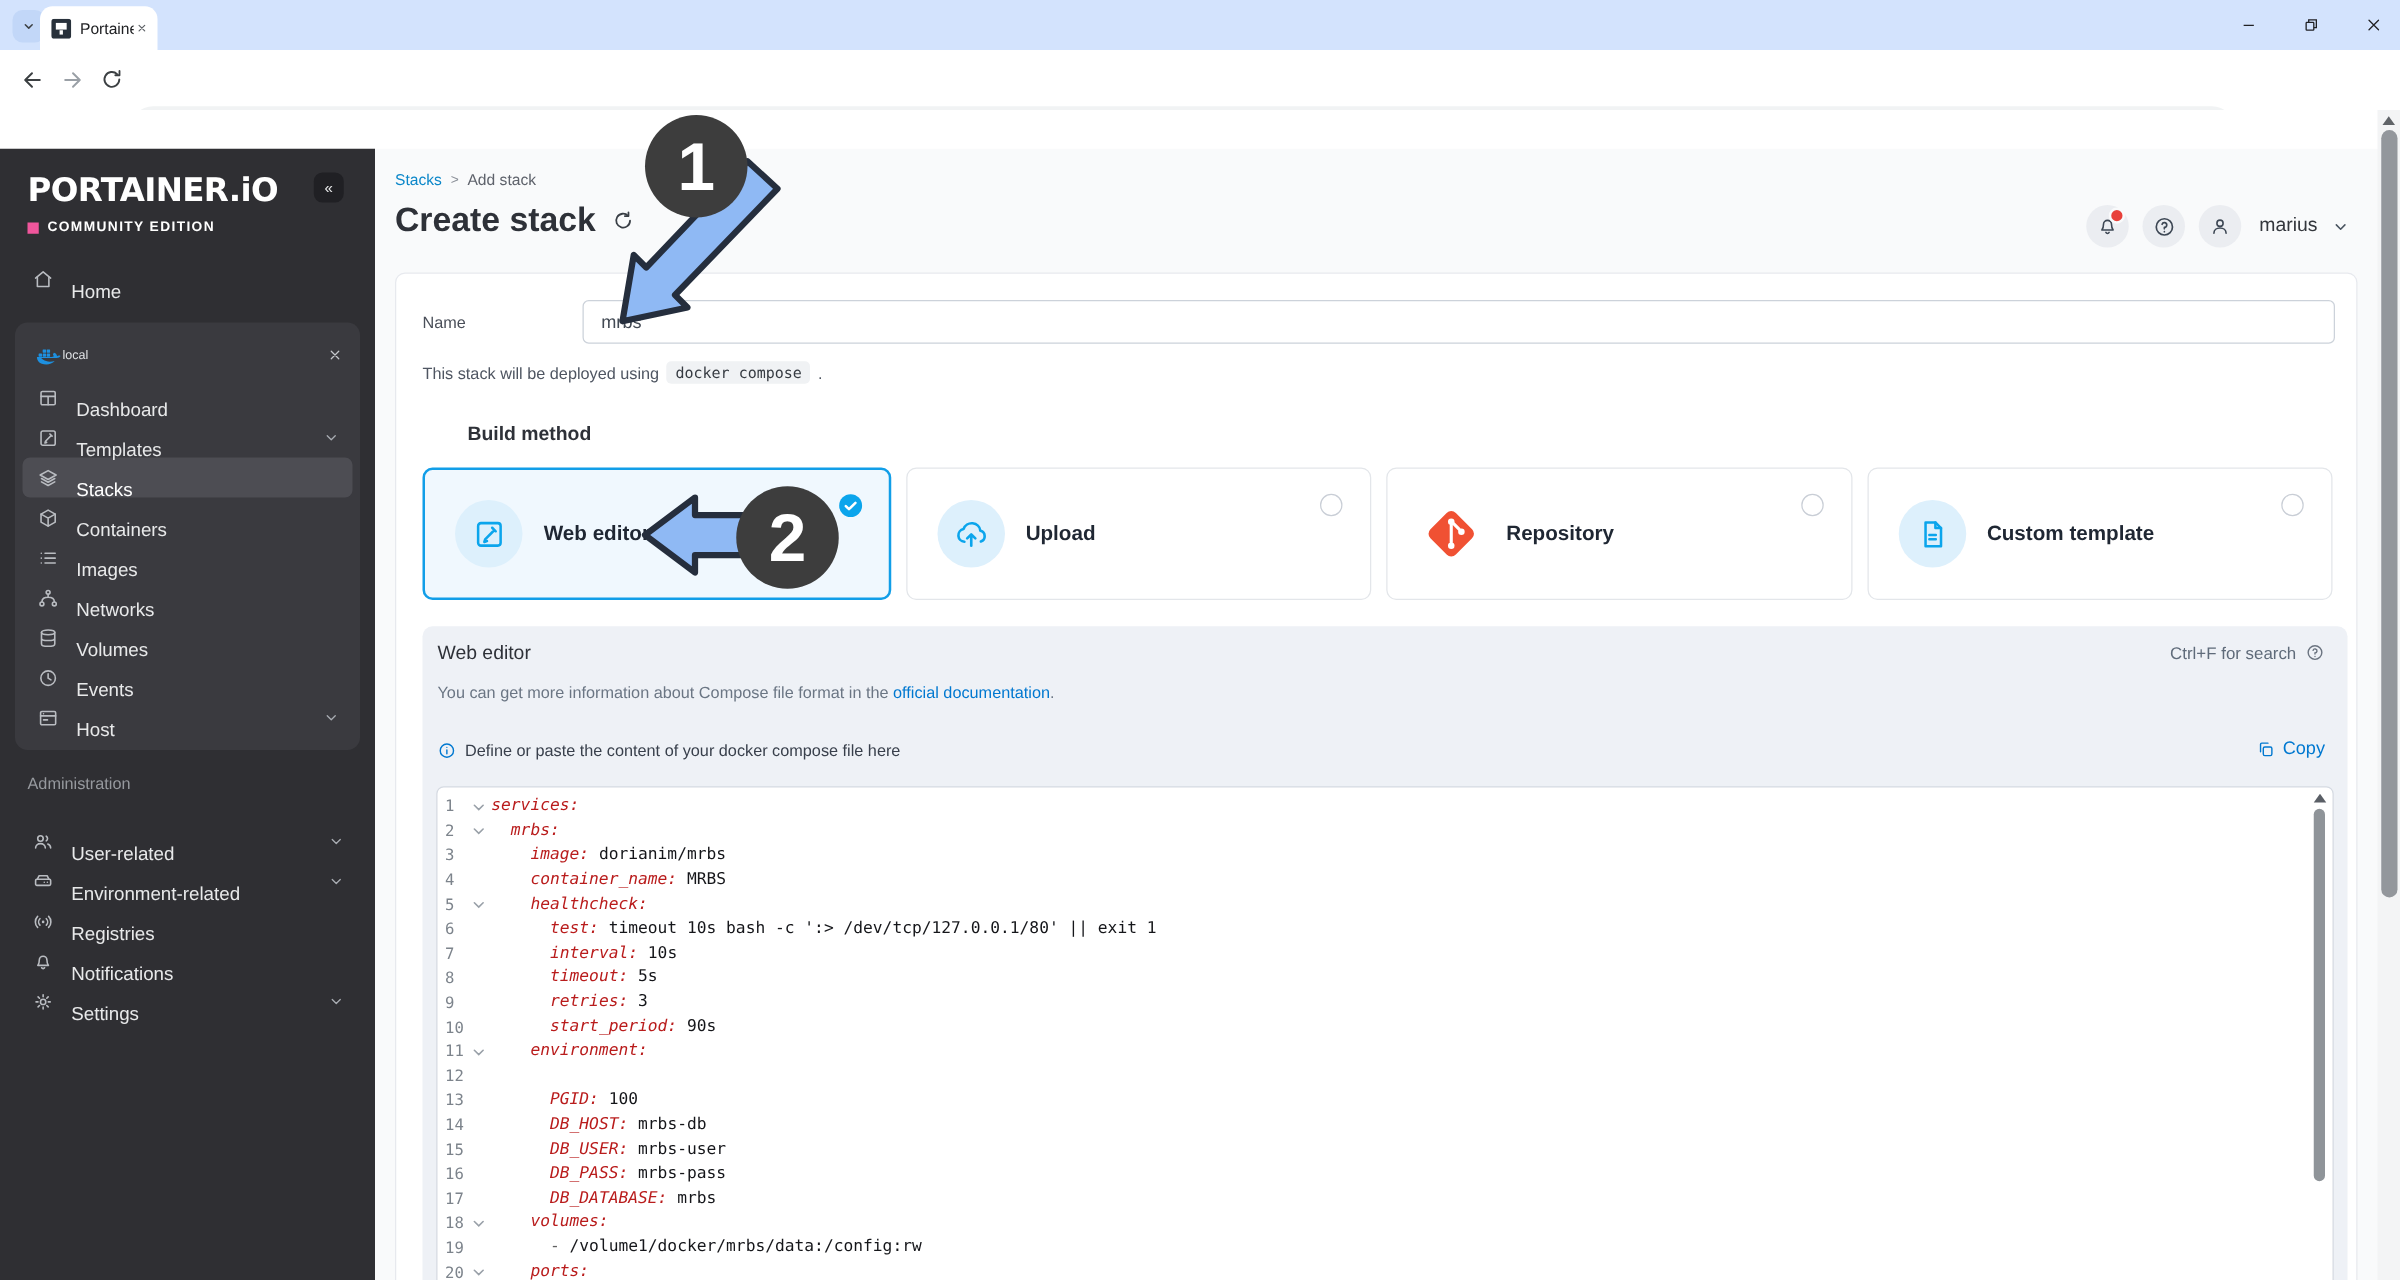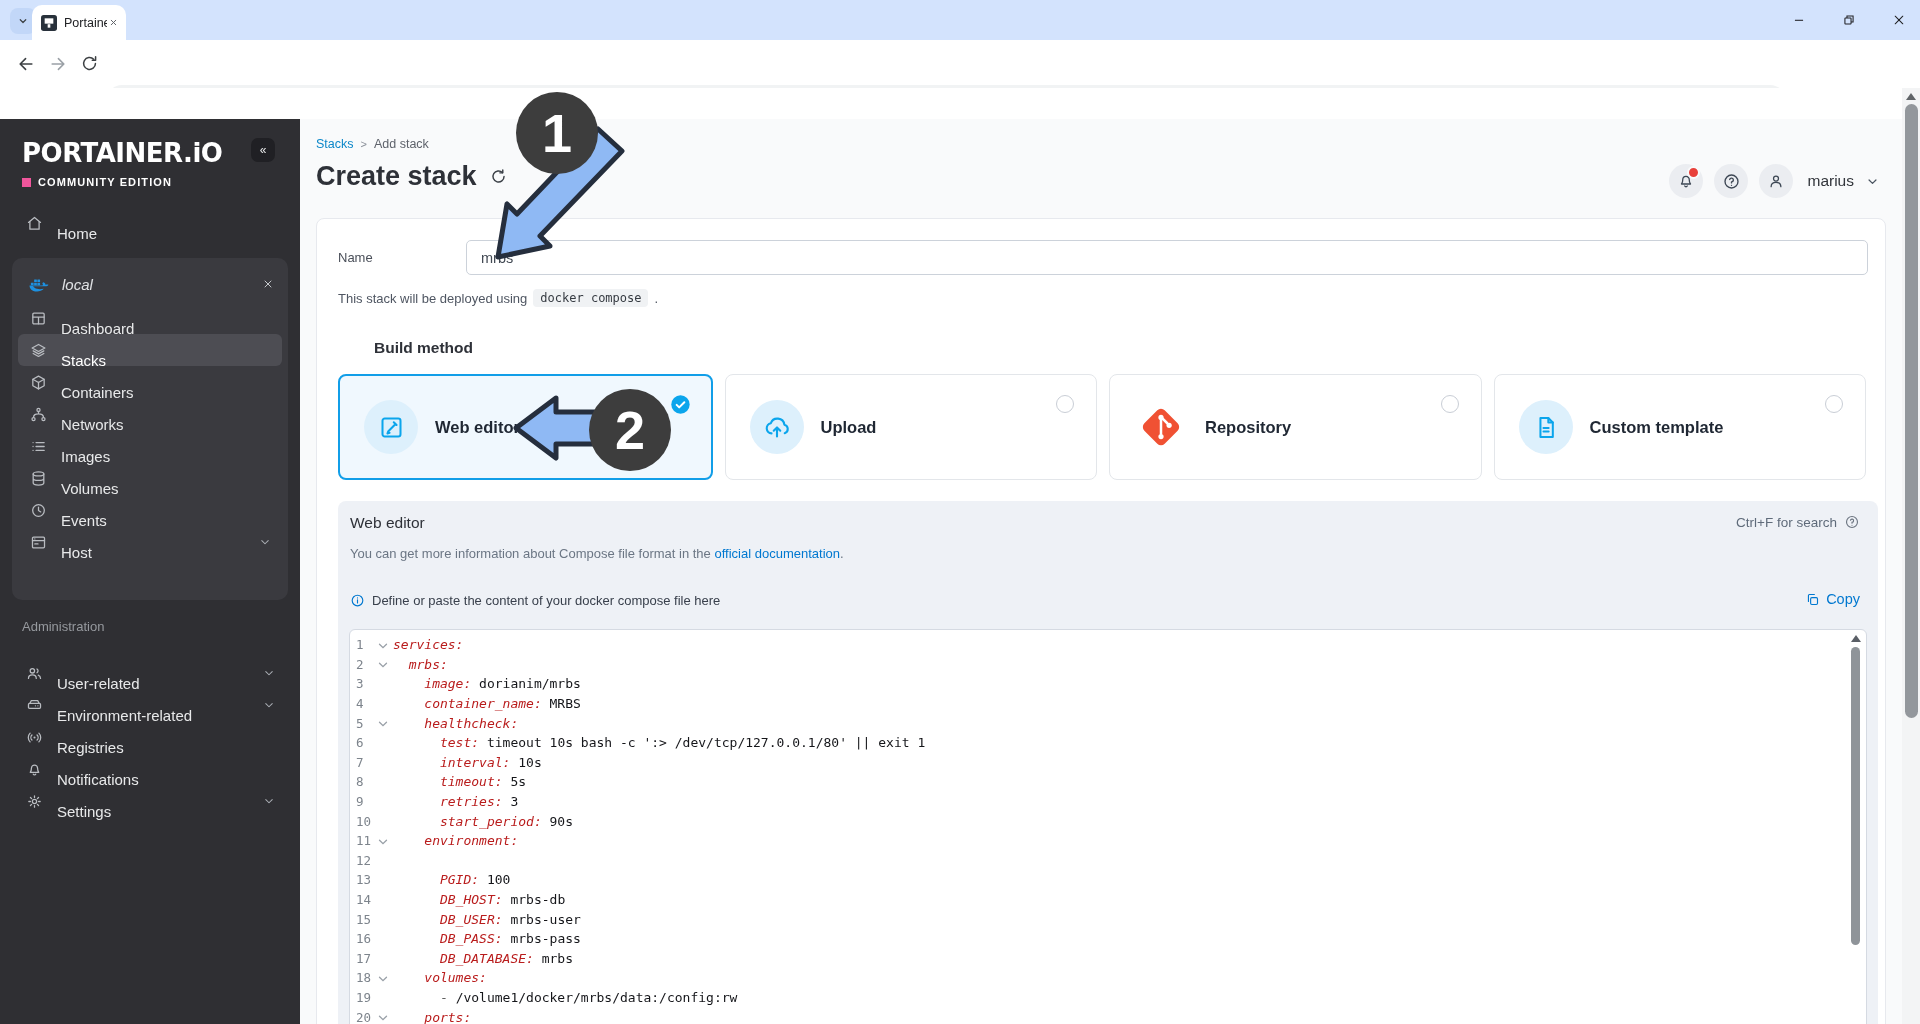--- a/index.html
+++ b/index.html
@@ -33,21 +33,21 @@
   .sidebar{position:absolute;left:0;top:31px;width:300px;height:905px;background:#2f2f33;color:#dfe1e4;}
   .logo{position:absolute;left:22px;top:19px;font-size:26px;font-weight:bold;color:#fff;letter-spacing:-.5px;font-family:"DejaVu Sans","Liberation Sans",sans-serif;}
   .edition{position:absolute;left:22px;top:57px;display:flex;align-items:center;gap:7px;font-size:11px;font-weight:bold;letter-spacing:1.1px;color:#fff;}
   .edition .sq{width:9px;height:9px;background:#f0569c;}
   .side-item{display:flex;align-items:center;gap:14px;height:32px;padding:0 10px 0 12px;border-radius:6px;font-size:15px;color:#e8e9ea;cursor:pointer;}
   .side-item .icon{color:#b9bcc1;}
   .side-item .side-label{flex:1;margin-top:21px;}
   .side-item .chev{color:#a9adb3;}
   .home-item{position:absolute;left:14px;top:88px;width:272px;}
   .env-box{position:absolute;left:12px;top:139px;width:276px;height:342px;background:#3a3a3f;border-radius:10px;padding:8px 6px;box-sizing:border-box;}
-  .local-row{display:flex;align-items:center;gap:12px;height:36px;padding:0 8px 0 10px;font-size:15px;font-style:italic;}
+  .local-row{display:flex;align-items:center;height:36px;padding:0 8px 0 10px;font-size:10px;}
   .local-row .side-label{flex:1;}
   .side-item.active{background:#4d4d53;color:#fff;}
   .admin-label{position:absolute;left:22px;top:500px;font-size:13px;color:#96999e;}
   .admin-items{position:absolute;left:14px;top:538px;width:272px;}
 
   .collapse-btn{position:absolute;left:251px;top:50px;width:24px;height:24px;background:#202024;border-radius:7px;color:#e8e9ea;font-size:12px;display:flex;align-items:center;justify-content:center;z-index:5;}
 
   
   .main{position:absolute;left:300px;top:31px;width:1602px;height:905px;}
   .breadcrumb{position:absolute;left:16px;top:18px;font-size:12.5px;color:#5e626b;display:flex;gap:7px;align-items:center;}
@@ -238,56 +238,70 @@
         <div id="env-items">
             <div class="side-item">
               <span class="icon ">
                 <svg width="17" height="17" viewBox="0 0 24 24" fill="none" stroke="currentColor" stroke-width="1.8" stroke-linecap="round" stroke-linejoin="round">
                   <rect x="4" y="4.5" width="16" height="15" rx="1.5"></rect>
                   <path d="M4 10h16M12 10v9.5"></path>
                 </svg>
               </span>
               <span class="side-label">Dashboard</span>
             </div>
+            <div class="side-item">
+              <span class="icon ">
+                <svg width="17" height="17" viewBox="0 0 24 24" fill="none" stroke="currentColor" stroke-width="1.8" stroke-linecap="round" stroke-linejoin="round">
+                  <rect x="4" y="4" width="16" height="16" rx="2"></rect>
+                  <path d="M9 15.5 15.6 8.9M9 15.5l-.6 1.9 1.9-.6M14 7.3l2.5 2.5"></path>
+                </svg>
+              </span>
+              <span class="side-label">Templates</span>
+              <span class="icon chev">
+                <svg width="14" height="14" viewBox="0 0 24 24" fill="none" stroke="currentColor" stroke-width="1.8" stroke-linecap="round" stroke-linejoin="round">
+                  <path d="M6.5 9.5 12 15l5.5-5.5"></path>
+                </svg>
+              </span>
+            </div>
             <div class="side-item active">
               <span class="icon ">
                 <svg width="17" height="17" viewBox="0 0 24 24" fill="none" stroke="currentColor" stroke-width="1.8" stroke-linecap="round" stroke-linejoin="round">
                   <path d="M12 3.5 21 8.5 12 13.5 3 8.5z"></path>
                   <path d="M4.5 12.5 12 16.7l7.5-4.2M4.5 16.2 12 20.4l7.5-4.2"></path>
                 </svg>
               </span>
               <span class="side-label">Stacks</span>
             </div>
             <div class="side-item">
               <span class="icon ">
                 <svg width="17" height="17" viewBox="0 0 24 24" fill="none" stroke="currentColor" stroke-width="1.8" stroke-linecap="round" stroke-linejoin="round">
                   <path d="M12 3 20 7.5v9L12 21 4 16.5v-9z"></path>
                   <path d="M4 7.5l8 4.5 8-4.5M12 12v9"></path>
                 </svg>
               </span>
               <span class="side-label">Containers</span>
+            </div>
+            <div class="side-item">
+              <span class="icon ">
+                <svg width="17" height="17" viewBox="0 0 24 24" fill="none" stroke="currentColor" stroke-width="1.8" stroke-linecap="round" stroke-linejoin="round">
+                  <path d="M8.5 6.5h11.5M8.5 12h11.5M8.5 17.5h11.5M4.3 6.5h.01M4.3 12h.01M4.3 17.5h.01"></path>
+                </svg>
+              </span>
+              <span class="side-label">Images</span>
             </div>
             <div class="side-item">
               <span class="icon ">
                 <svg width="17" height="17" viewBox="0 0 24 24" fill="none" stroke="currentColor" stroke-width="1.8" stroke-linecap="round" stroke-linejoin="round">
                   <circle cx="12" cy="5.5" r="2.2"></circle>
                   <circle cx="5" cy="18.5" r="2.2"></circle>
                   <circle cx="19" cy="18.5" r="2.2"></circle>
                   <path d="M12 7.7V11M12 11c-4.2 0-7 1.4-7 5M12 11c4.2 0 7 1.4 7 5"></path>
                 </svg>
               </span>
               <span class="side-label">Networks</span>
-            </div>
-            <div class="side-item">
-              <span class="icon ">
-                <svg width="17" height="17" viewBox="0 0 24 24" fill="none" stroke="currentColor" stroke-width="1.8" stroke-linecap="round" stroke-linejoin="round">
-                  <path d="M8.5 6.5h11.5M8.5 12h11.5M8.5 17.5h11.5M4.3 6.5h.01M4.3 12h.01M4.3 17.5h.01"></path>
-                </svg>
-              </span>
-              <span class="side-label">Images</span>
             </div>
             <div class="side-item">
               <span class="icon ">
                 <svg width="17" height="17" viewBox="0 0 24 24" fill="none" stroke="currentColor" stroke-width="1.8" stroke-linecap="round" stroke-linejoin="round">
                   <ellipse cx="12" cy="5.5" rx="7.5" ry="2.7"></ellipse>
                   <path d="M4.5 5.5v13c0 1.5 3.4 2.7 7.5 2.7s7.5-1.2 7.5-2.7v-13M4.5 12c0 1.5 3.4 2.7 7.5 2.7s7.5-1.2 7.5-2.7"></path>
                 </svg>
               </span>
               <span class="side-label">Volumes</span>
             </div>

